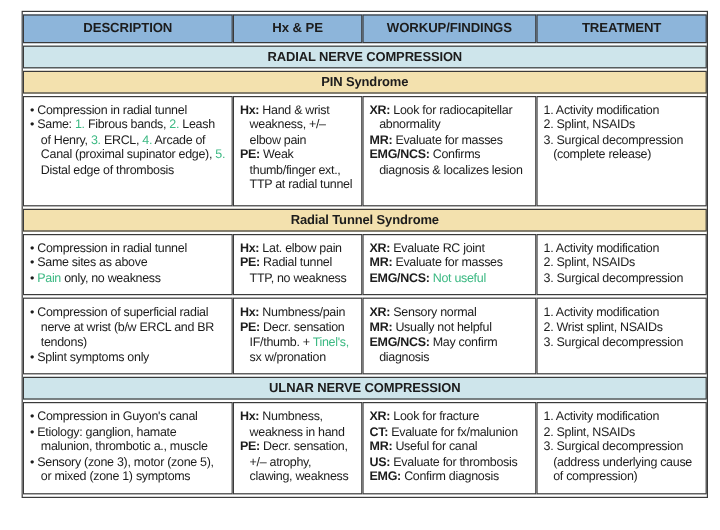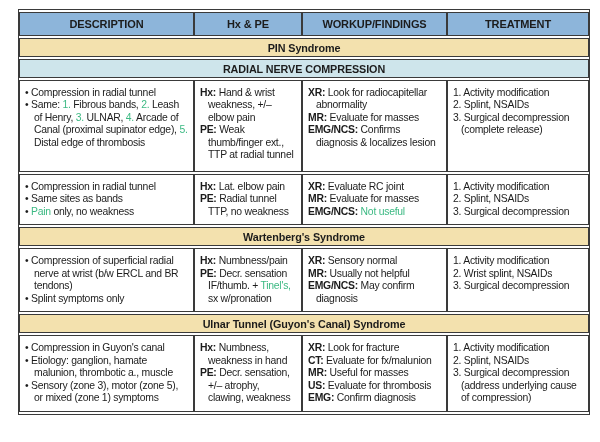--- a/index.html
+++ b/index.html
@@ -67,30 +67,30 @@
   <thead>
     <tr>
       <th>DESCRIPTION</th>
       <th>Hx &amp; PE</th>
       <th>WORKUP/FINDINGS</th>
       <th>TREATMENT</th>
     </tr>
   </thead>
   <tbody>
       <tr>
+        <td colspan="4" class="section">RADIAL NERVE COMPRESSION</td>
+      </tr>
+      <tr>
         <td colspan="4" class="syndrome">PIN Syndrome</td>
       </tr>
-      <tr>
-        <td colspan="4" class="section">RADIAL NERVE COMPRESSION</td>
-      </tr>
       <tr class="data-row pin">
         <td>
           <ul class="cell-list">
             <li class="bullet"><span>Compression in radial tunnel</span></li>
-            <li class="bullet"><span>Same: </span><span class="grn">1.</span><span> Fibrous bands, </span><span class="grn">2.</span><span> Leash of Henry, </span><span class="grn">3.</span><span> ULNAR, </span><span class="grn">4.</span><span> Arcade of Canal (proximal supinator edge), </span><span class="grn">5.</span><span> Distal edge of thrombosis</span></li>
+            <li class="bullet"><span>Same: </span><span class="grn">1.</span><span> Fibrous bands, </span><span class="grn">2.</span><span> Leash of Henry, </span><span class="grn">3.</span><span> ERCL, </span><span class="grn">4.</span><span> Arcade of Canal (proximal supinator edge), </span><span class="grn">5.</span><span> Distal edge of thrombosis</span></li>
           </ul>
         </td>
         <td>
           <div class="cell-list">
             <div class="line"><span class="lbl">Hx:</span><span> Hand &amp; wrist weakness, +/– elbow pain</span></div>
             <div class="line"><span class="lbl">PE:</span><span> Weak thumb/finger ext., TTP at radial tunnel</span></div>
           </div>
         </td>
         <td>
           <div class="cell-list">
@@ -100,25 +100,28 @@
           </div>
         </td>
         <td>
           <div class="cell-list">
             <div class="line"><span>1. Activity modification</span></div>
             <div class="line"><span>2. Splint, NSAIDs</span></div>
             <div class="line"><span>3. Surgical decompression (complete release)</span></div>
           </div>
         </td>
       </tr>
+      <tr>
+        <td colspan="4" class="syndrome">Radial Tunnel Syndrome</td>
+      </tr>
       <tr class="data-row rts">
         <td>
           <ul class="cell-list">
             <li class="bullet"><span>Compression in radial tunnel</span></li>
-            <li class="bullet"><span>Same sites as bands</span></li>
+            <li class="bullet"><span>Same sites as above</span></li>
             <li class="bullet"><span class="grn">Pain</span><span> only, no weakness</span></li>
           </ul>
         </td>
         <td>
           <div class="cell-list">
             <div class="line"><span class="lbl">Hx:</span><span> Lat. elbow pain</span></div>
             <div class="line"><span class="lbl">PE:</span><span> Radial tunnel TTP, no weakness</span></div>
           </div>
         </td>
         <td>
@@ -129,23 +132,20 @@
           </div>
         </td>
         <td>
           <div class="cell-list">
             <div class="line"><span>1. Activity modification</span></div>
             <div class="line"><span>2. Splint, NSAIDs</span></div>
             <div class="line"><span>3. Surgical decompression</span></div>
           </div>
         </td>
       </tr>
-      <tr>
-        <td colspan="4" class="syndrome">Wartenberg's Syndrome</td>
-      </tr>
       <tr class="data-row wart">
         <td>
           <ul class="cell-list">
             <li class="bullet"><span>Compression of superficial radial nerve at wrist (b/w ERCL and BR tendons)</span></li>
             <li class="bullet"><span>Splint symptoms only</span></li>
           </ul>
         </td>
         <td>
           <div class="cell-list">
             <div class="line"><span class="lbl">Hx:</span><span> Numbness/pain</span></div>
@@ -161,41 +161,41 @@
         </td>
         <td>
           <div class="cell-list">
             <div class="line"><span>1. Activity modification</span></div>
             <div class="line"><span>2. Wrist splint, NSAIDs</span></div>
             <div class="line"><span>3. Surgical decompression</span></div>
           </div>
         </td>
       </tr>
       <tr>
-        <td colspan="4" class="syndrome">Ulnar Tunnel (Guyon's Canal) Syndrome</td>
+        <td colspan="4" class="section">ULNAR NERVE COMPRESSION</td>
       </tr>
       <tr class="data-row uln">
         <td>
           <ul class="cell-list">
             <li class="bullet"><span>Compression in Guyon's canal</span></li>
             <li class="bullet"><span>Etiology: ganglion, hamate malunion, thrombotic a., muscle</span></li>
             <li class="bullet"><span>Sensory (zone 3), motor (zone 5), or mixed (zone 1) symptoms</span></li>
           </ul>
         </td>
         <td>
           <div class="cell-list">
             <div class="line"><span class="lbl">Hx:</span><span> Numbness, weakness in hand</span></div>
             <div class="line"><span class="lbl">PE:</span><span> Decr. sensation, +/– atrophy, clawing, weakness</span></div>
           </div>
         </td>
         <td>
           <div class="cell-list">
             <div class="line"><span class="lbl">XR:</span><span> Look for fracture</span></div>
             <div class="line"><span class="lbl">CT:</span><span> Evaluate for fx/malunion</span></div>
-            <div class="line"><span class="lbl">MR:</span><span> Useful for masses</span></div>
+            <div class="line"><span class="lbl">MR:</span><span> Useful for canal</span></div>
             <div class="line"><span class="lbl">US:</span><span> Evaluate for thrombosis</span></div>
             <div class="line"><span class="lbl">EMG:</span><span> Confirm diagnosis</span></div>
           </div>
         </td>
         <td>
           <div class="cell-list">
             <div class="line"><span>1. Activity modification</span></div>
             <div class="line"><span>2. Splint, NSAIDs</span></div>
             <div class="line"><span>3. Surgical decompression (address underlying cause of compression)</span></div>
           </div>

